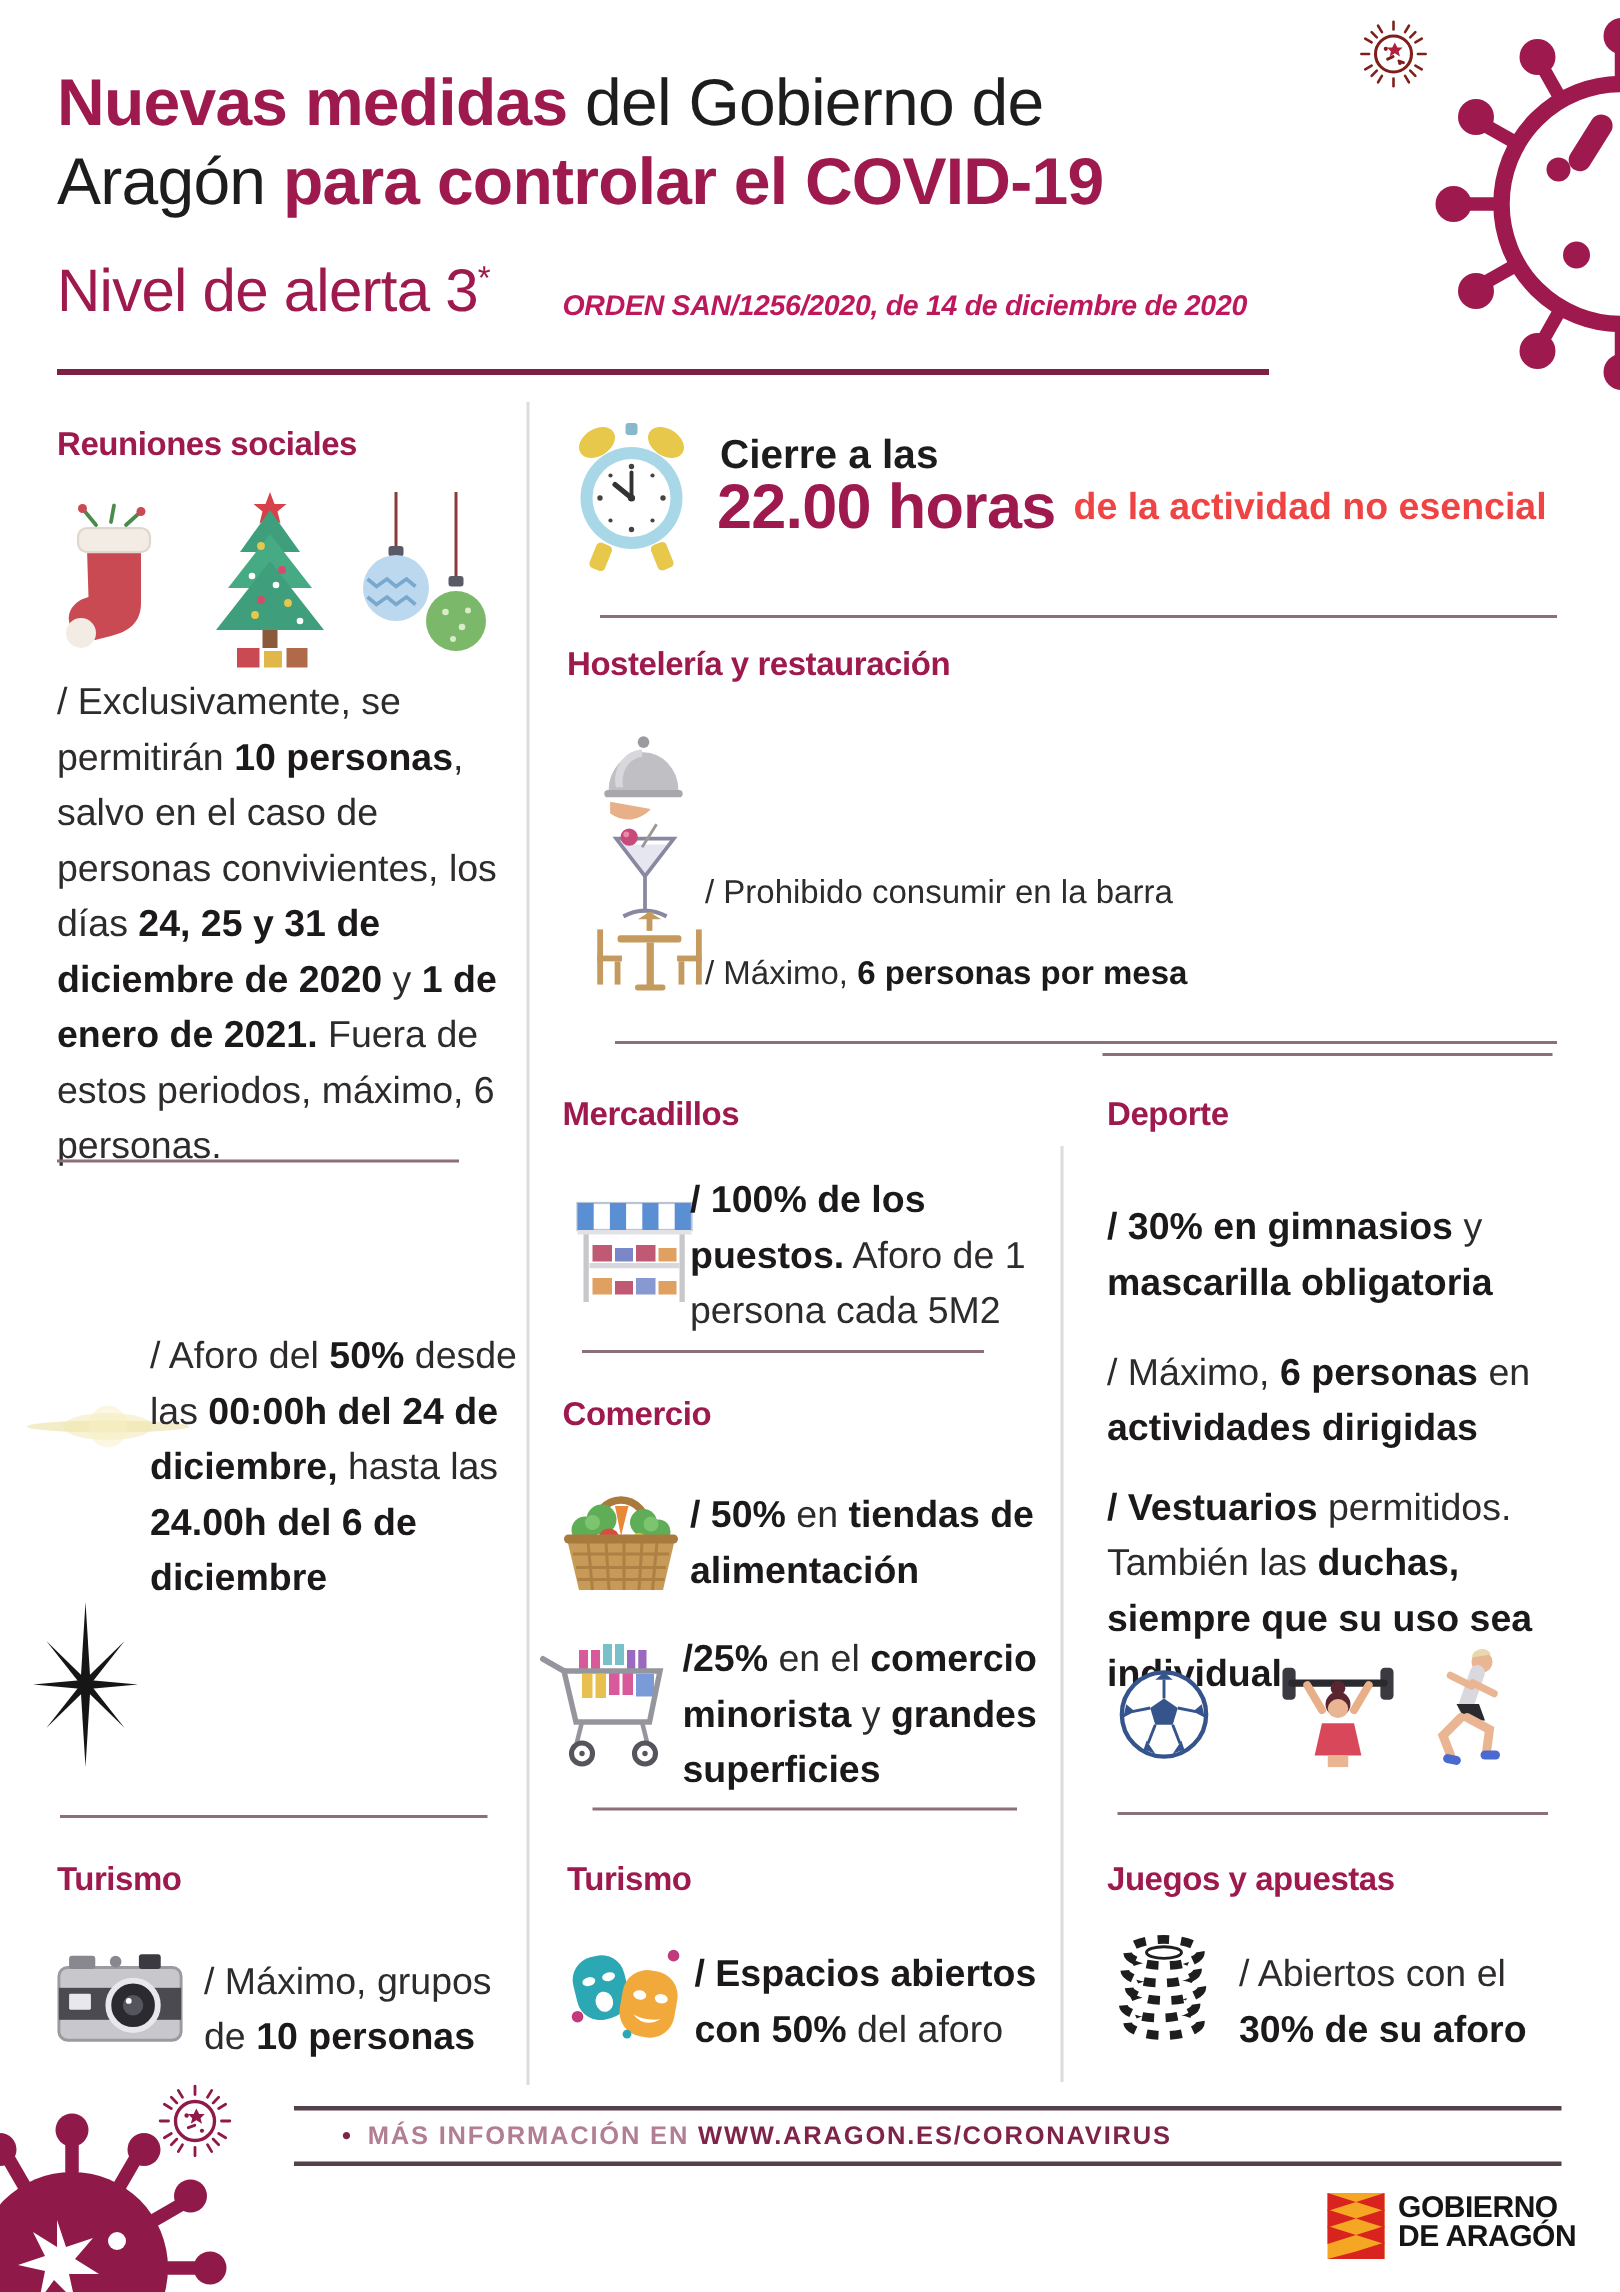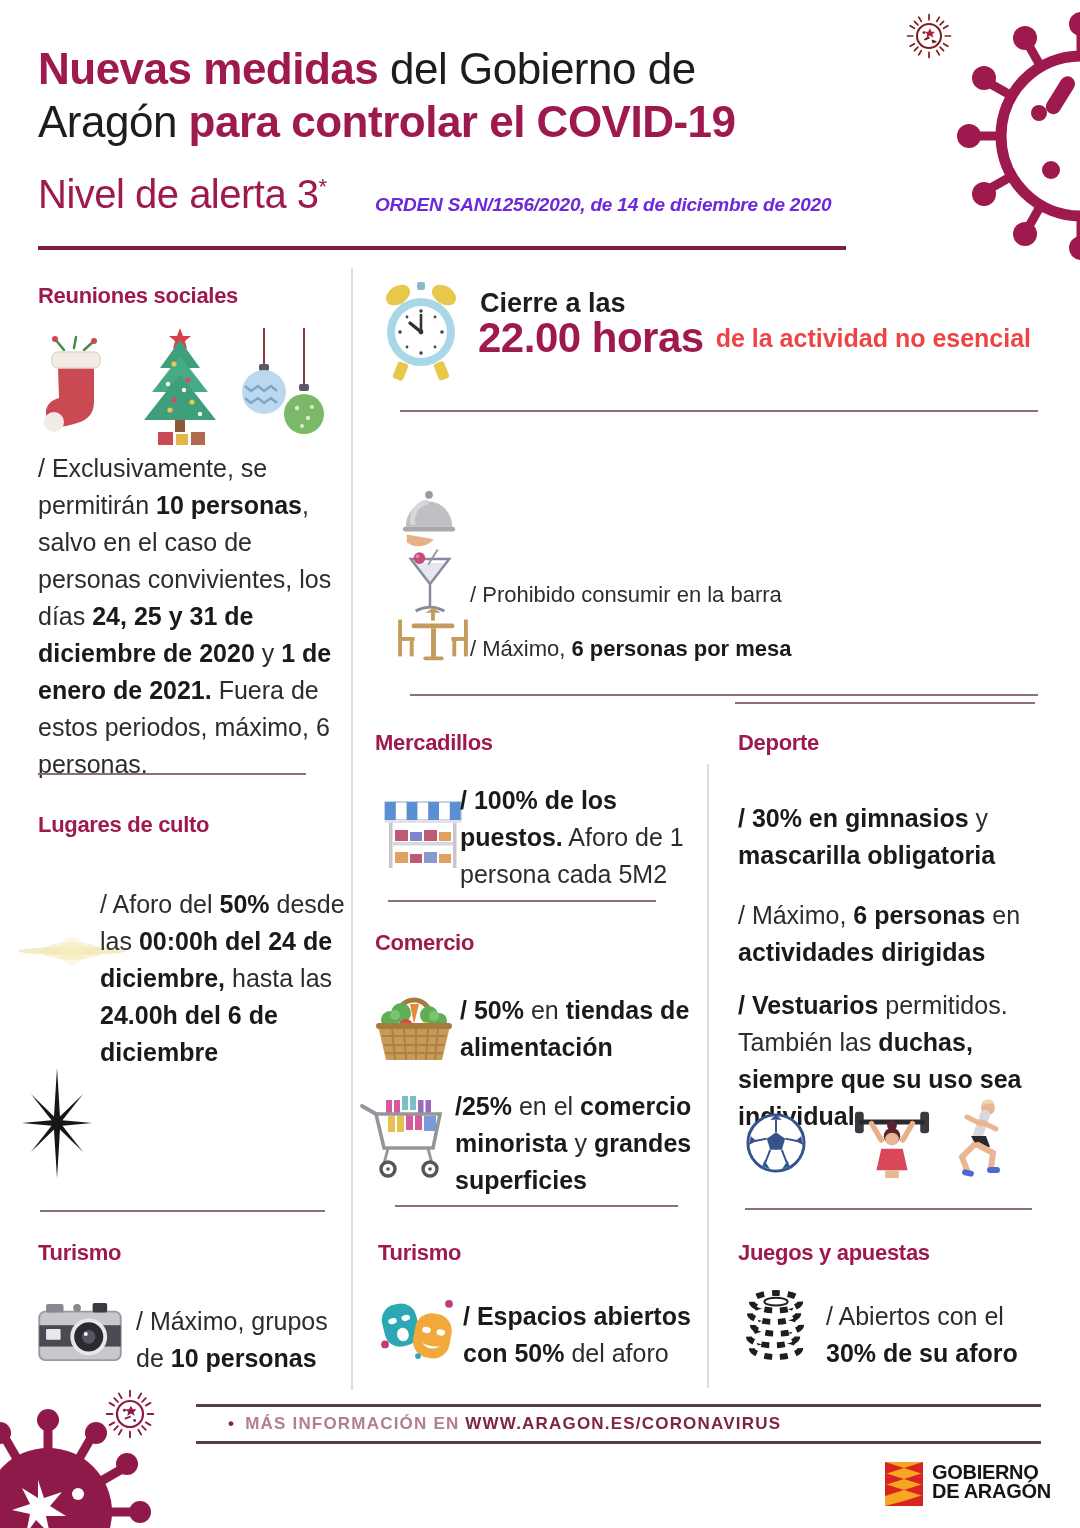--- a/index.html
+++ b/index.html
@@ -5,21 +5,21 @@
   *{margin:0;padding:0;box-sizing:border-box}
   html,body{background:#ececec}
   body{font-family:"Liberation Sans","DejaVu Sans",sans-serif}
   .page{position:relative;width:1080px;height:1528px;margin:0 auto;background:#fff;overflow:hidden;color:#2b2b2b}
   .abs{position:absolute}
   .title-line{font-size:44px;line-height:53px;font-weight:400;color:#1d1d1d;letter-spacing:-0.5px;white-space:nowrap}
   .title-line .b{font-weight:800}
   .accent-text{color:var(--accent)}
   .alert{font-size:40px;font-weight:400;color:var(--accent);letter-spacing:-0.5px}
   .alert sup{font-size:22px}
-  .orden{font-size:19px;font-style:italic;font-weight:700;color:#6d28d9;letter-spacing:-0.2px}
+  .orden{font-size:19px;font-style:italic;font-weight:700;color:#be185d;letter-spacing:-0.2px}
   .sec-title{font-size:22px;font-weight:800;color:var(--accent);letter-spacing:-0.3px;white-space:nowrap}
   .body-text{font-size:25px;line-height:37px;font-weight:500;color:#2e2b2c}
   .body-text .b{font-weight:800;color:#1b191a}
   .small-items{font-size:22px;line-height:33px}
   .hr{height:2px;background:var(--rule)}
   .hr-thick{height:4px;background:#7d2044}
   .vr{width:2px;background:var(--divider)}
   .closure-label{font-size:27px;font-weight:800;color:#1d1d1d}
   .closure-row{display:flex;align-items:center;white-space:nowrap}
   .closure-time{font-size:42px;font-weight:800;color:var(--accent);letter-spacing:-0.5px}
@@ -175,21 +175,20 @@
         <circle cx="68" cy="90" r="2.2"></circle>
         <circle cx="62" cy="98" r="2"></circle>
         <circle cx="72" cy="79" r="2"></circle>
       </g>
   </svg>
 
   <div class="abs body-text" style="left:38px;top:450px;width:318px"><span>/ Exclusivamente, se permitirán </span><span class="b">10 personas</span><span>, salvo en el caso de personas convivientes, los días </span><span class="b">24, 25 y 31 de diciembre de 2020</span><span> y </span><span class="b">1 de enero de 2021.</span><span> Fuera de estos periodos, máximo, 6 personas.</span></div>
 
   <div class="abs hr" style="left:38px;top:773px;width:268px"></div>
 
-  <div class="abs sec-title" style="left:38px;top:812px">Lugares de culto</div>
 
   <svg class="abs" style="left:16px;top:920px" width="112" height="62" viewBox="0 0 112 62">
     <ellipse cx="56" cy="31" rx="54" ry="4" fill="#eadc9a" opacity="0.55"></ellipse>
     <ellipse cx="56" cy="31" rx="30" ry="9" fill="#f2e7ae" opacity="0.5"></ellipse>
     <ellipse cx="56" cy="31" rx="13" ry="14" fill="#f7efc6" opacity="0.5"></ellipse>
   </svg>
   <div class="abs body-text" style="left:100px;top:886px;width:252px"><span>/ Aforo del </span><span class="b">50%</span><span> desde las </span><span class="b">00:00h del 24 de diciembre,</span><span> hasta las </span><span class="b">24.00h del 6 de diciembre</span></div>
 
   <svg class="abs" style="left:22px;top:1068px" width="70" height="110" viewBox="0 0 70 110">
     <g fill="#161616">
@@ -238,20 +237,21 @@
     <line x1="38" y1="58" x2="38" y2="41" stroke="#333" stroke-width="2.6" stroke-linecap="round"></line>
     <circle cx="38" cy="58" r="2.4" fill="#333"></circle>
   </svg>
   <div class="abs closure-label" style="left:480px;top:288px">Cierre a las</div>
   <div class="abs closure-row" style="left:478px;top:314px">
     <span class="closure-time">22.00 horas</span>
     <span class="closure-suffix">de la actividad no esencial</span>
   </div>
   <div class="abs hr" style="left:400px;top:410px;width:638px"></div>
 
+  <div class="abs sec-title" style="left:378px;top:430px">Hostelería y restauración</div>
 
   <svg class="abs" style="left:398px;top:488px" width="62" height="60" viewBox="0 0 62 62">
     <circle cx="31" cy="7" r="4" fill="#999ba0"></circle>
     <path d="M7 40 a24 26 0 0 1 48 0 z" fill="#c0c0c4"></path>
     <path d="M12 38 a19 21 0 0 1 18 -26 l0 5 a15 17 0 0 0 -13 21 z" fill="#d8d8dc"></path>
     <rect x="4" y="40" width="54" height="5" rx="2.5" fill="#a8a8ac"></rect>
     <path d="M8 48 l28 5 c-7 8 -19 10 -28 3 z" fill="#e8b088"></path>
   </svg>
 
   <svg class="abs" style="left:406px;top:546px" width="48" height="78" viewBox="0 0 50 78">

